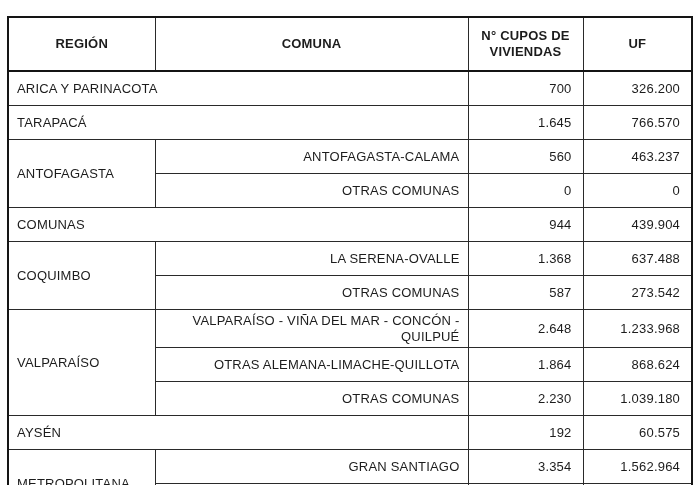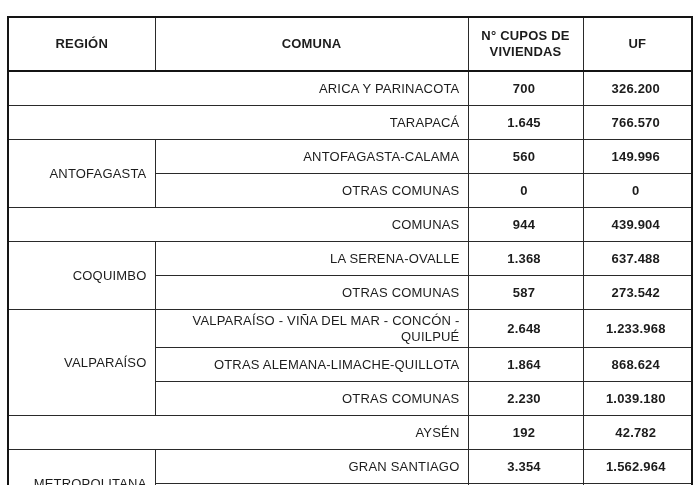--- a/index.html
+++ b/index.html
@@ -43,22 +43,22 @@
     padding: 2px 6px;
     line-height: 1.25;
     border-bottom: 2px solid #141414;
   }
   table.alloc tbody td {
     height: 27px;
     padding: 3px 8px;
     line-height: 1.2;
   }
   table.alloc td.txt { text-align: right; }
-  table.alloc td.num { text-align: center; padding-right: 11px; font-weight: bold; }
-  table.alloc td.region-cell { text-align: right; }
+  table.alloc td.num { text-align: right; padding-right: 11px; }
+  table.alloc td.region-cell { text-align: left; }
 </style>
 </head>
 <body>
 
 <div class="sheet">
   <table class="alloc">
     <colgroup>
       <col style="width:147px">
       <col style="width:313px">
       <col style="width:115px">
@@ -80,21 +80,21 @@
         </tr>
         <tr>
           <td class="region-cell" colspan="2">TARAPACÁ</td>
           <td class="num">1.645</td>
           <td class="num">766.570</td>
         </tr>
         <tr>
           <td class="region-cell" rowspan="2">ANTOFAGASTA</td>
           <td class="txt">ANTOFAGASTA-CALAMA</td>
           <td class="num">560</td>
-          <td class="num">149.996</td>
+          <td class="num">463.237</td>
         </tr>
         <tr>
           <td class="txt">OTRAS COMUNAS</td>
           <td class="num">0</td>
           <td class="num">0</td>
         </tr>
         <tr>
           <td class="region-cell" colspan="2">COMUNAS</td>
           <td class="num">944</td>
           <td class="num">439.904</td>
@@ -122,21 +122,21 @@
           <td class="num">868.624</td>
         </tr>
         <tr>
           <td class="txt">OTRAS COMUNAS</td>
           <td class="num">2.230</td>
           <td class="num">1.039.180</td>
         </tr>
         <tr>
           <td class="region-cell" colspan="2">AYSÉN</td>
           <td class="num">192</td>
-          <td class="num">42.782</td>
+          <td class="num">60.575</td>
         </tr>
         <tr>
           <td class="region-cell" rowspan="2">METROPOLITANA</td>
           <td class="txt">GRAN SANTIAGO</td>
           <td class="num">3.354</td>
           <td class="num">1.562.964</td>
         </tr>
         <tr>
           <td class="txt">OTRAS COMUNAS</td>
           <td class="num">4.290</td>

